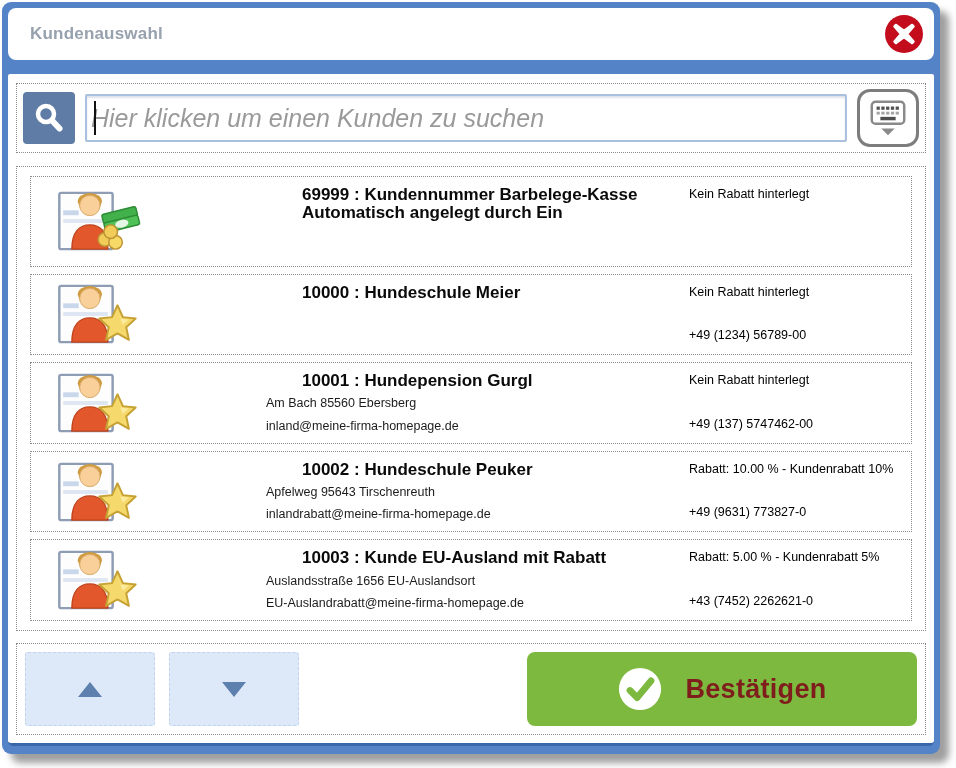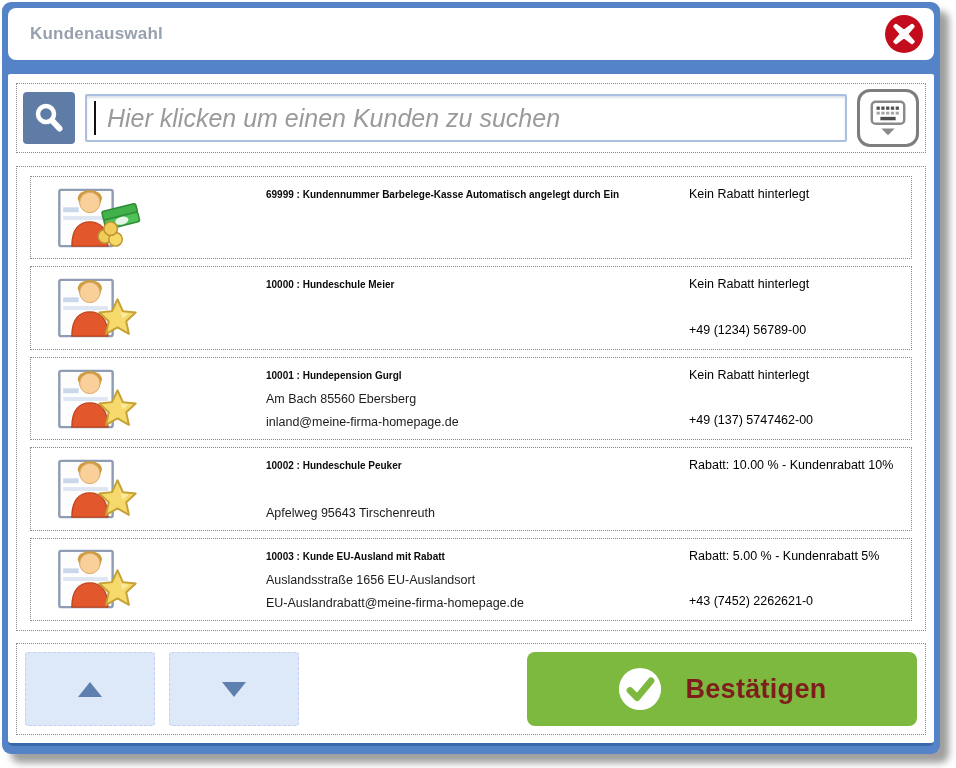--- a/index.html
+++ b/index.html
@@ -27,40 +27,40 @@
   .dotted { border:1px dotted #8a8a8a; }
 
   
   .search-section { height:70px; flex:0 0 auto; display:flex; align-items:center;
                     padding:0 6px 0 6px; gap:10px; }
   .search-btn { width:52px; height:52px; background:#5e7ca6; border:none; border-radius:4px;
                 display:flex; align-items:center; justify-content:center; cursor:pointer;
                 flex:0 0 auto; }
   .input-wrap { position:relative; flex:1 1 auto; height:48px; }
   .input-wrap input { width:100%; height:100%; border:2px solid #a9c0de; border-radius:2px;
-                      padding:0 10px 0 20px; font-size:25px; color:#333; outline:none;
+                      padding:0 10px 0 4px; font-size:25px; color:#333; outline:none;
                       font-family:"Liberation Sans", sans-serif;
                       box-shadow:inset 0 2px 2px rgba(120,140,170,0.25); }
   .input-wrap input::placeholder { font-style:italic; color:#9a9a9a; opacity:1; }
   .caret { position:absolute; left:9px; top:7px; width:2px; height:34px; background:#111; }
   .kb-btn { width:62px; height:58px; background:#ffffff; border:3px solid #7d7d7d;
             border-radius:13px; display:flex; align-items:center; justify-content:center;
             cursor:pointer; flex:0 0 auto; }
 
   
   .list-section { flex:1 1 auto; margin-top:13px; padding:9px 13px; display:flex;
                   flex-direction:column; gap:7px; }
   .row { flex:1 1 auto; border:1px dotted #8a8a8a; background:#ffffff; cursor:pointer;
          display:grid; grid-template-columns:235px 1fr 212px; align-items:stretch;
          padding:7px 10px 7px 0; }
   .row-iconcell { display:flex; align-items:center; }
   .row-iconcell svg { margin-left:24px; }
   .row-mid { display:flex; flex-direction:column; justify-content:space-between;
              padding:2px 0 1px 0; }
-  .row-title { font-size:10px; font-weight:bold; color:#0a0a0a; line-height:18px; }
+  .row-title { font-size:17px; font-weight:bold; color:#0a0a0a; line-height:18px;margin-left:36px; }
   .row-sub { font-size:12.5px; color:#1c1c1c; line-height:17px; min-height:17px; }
   .row-right { display:flex; flex-direction:column; justify-content:space-between;
                padding:2px 0 3px 0; }
   .row-discount, .row-phone { font-size:12.5px; color:#000000; line-height:17px; min-height:17px; }
 
   
   .bottom-section { flex:0 0 auto; height:92px; margin-top:12px; padding:8px;
                     display:flex; align-items:center; gap:14px; }
   .nav-btn { width:130px; height:74px; background:#dde9f9; border:1px dashed #c0d2ef;
              border-radius:3px; display:flex; align-items:center; justify-content:center;
@@ -220,23 +220,25 @@
         <path d="M22 13 a12.5 9 0 0 1 25 0 l-2 6 h-21 Z" fill="#cf9b3e"></path>
         <circle cx="34.5" cy="17" r="10.5" fill="#f9cf9a" stroke="#d8a968" stroke-width="1"></circle>
         <path d="M16 62 C16 44 24 37 34.5 37 C45 37 53 44 53 62 Z" fill="#e2572b" stroke="#bf431c" stroke-width="1.5"></path>
         <path d="M63 24 L68.6 36.2 L81.8 37.7 L72 46.7 L74.8 59.7 L63 53 L51.2 59.7 L54 46.7 L44.2 37.7 L57.4 36.2 Z" fill="#f6d96d" stroke="#c6a133" stroke-width="2" stroke-linejoin="round"></path>
         <path d="M63 30 L66.5 37.8 L74.5 38.8 L68.5 44.2 Z" fill="#fbeb9e"></path>
       </svg>
     </div>
     <div class="row-mid">
       <div class="row-title">10002 : Hundeschule Peuker</div>
       <div class="row-sub">Apfelweg 95643 Tirschenreuth</div>
+      <div class="row-sub">inlandrabatt@meine-firma-homepage.de</div>
     </div>
     <div class="row-right">
       <div class="row-discount">Rabatt: 10.00 % - Kundenrabatt 10%</div>
+      <div class="row-phone">+49 (9631) 773827-0</div>
     </div>
   </div>
 
   <div class="row">
     <div class="row-iconcell">
 
       <svg width="92" height="64" viewBox="0 0 92 66">
         <rect x="3" y="4" width="55" height="58" rx="2" fill="#fdfdfe" stroke="#8e9db4" stroke-width="2.5"></rect>
         <rect x="7" y="22" width="16" height="5" fill="#c9d7eb"></rect>
         <rect x="7" y="31" width="46" height="4" fill="#dde6f2"></rect>

